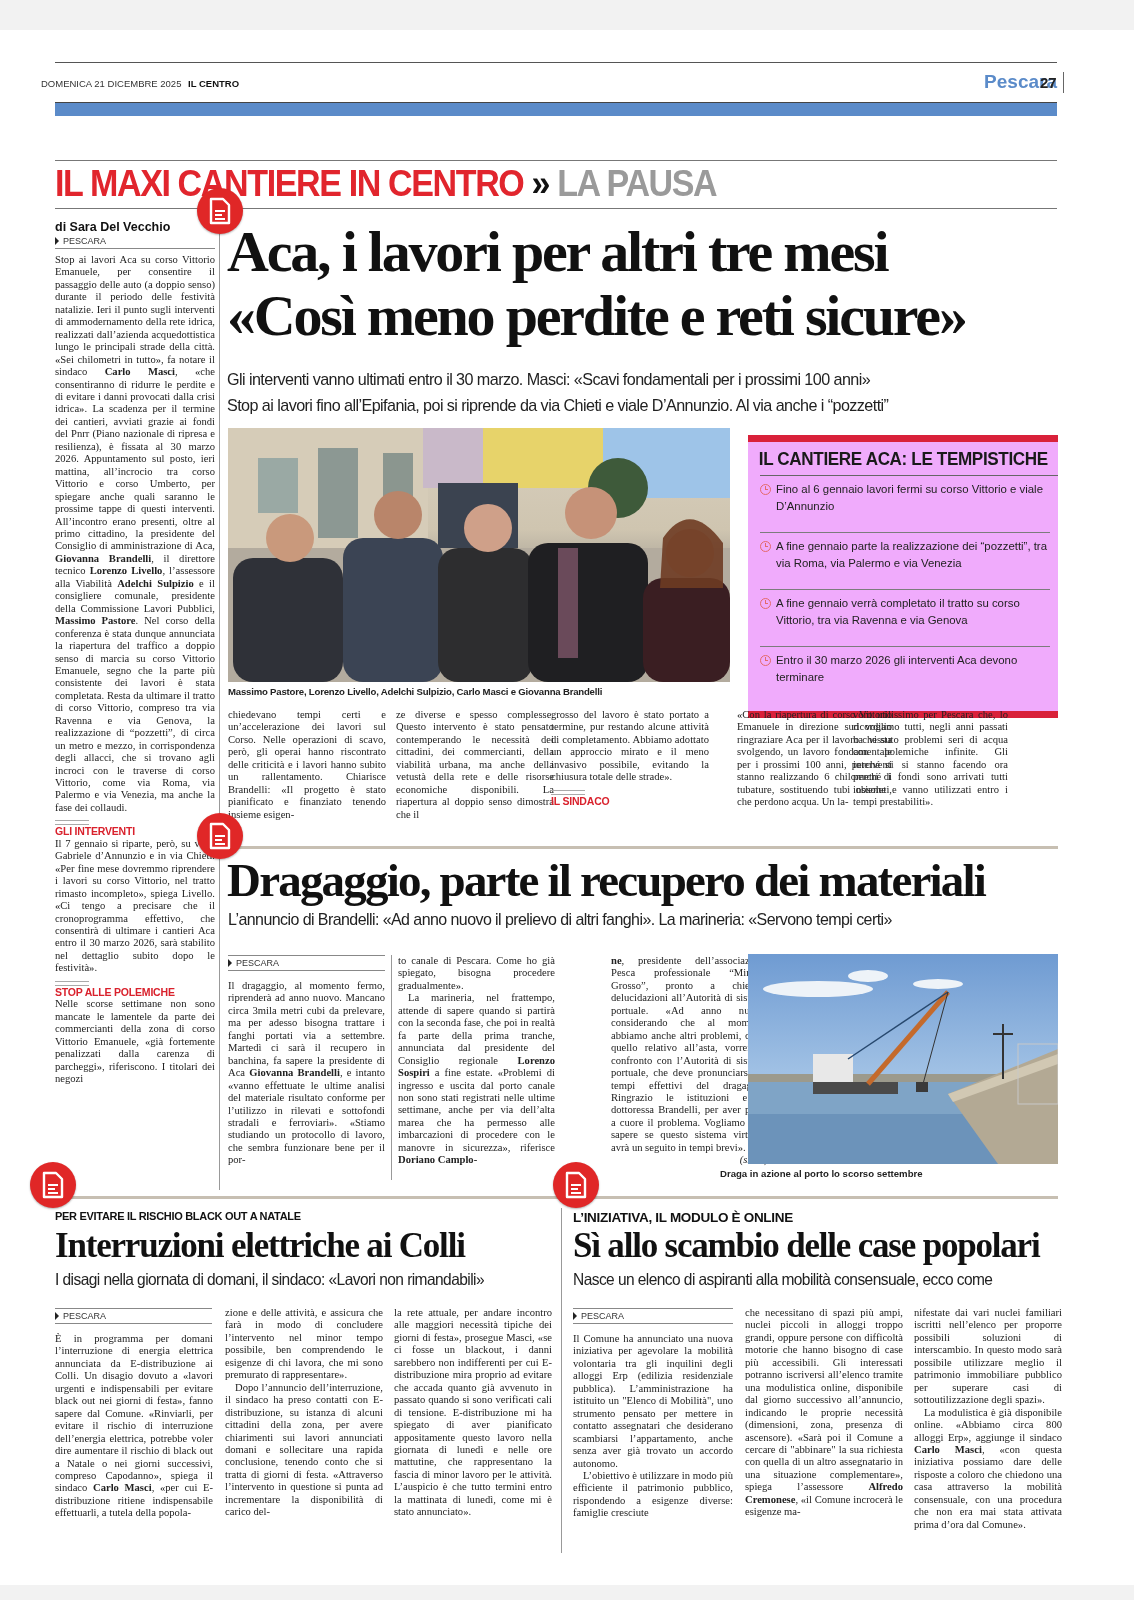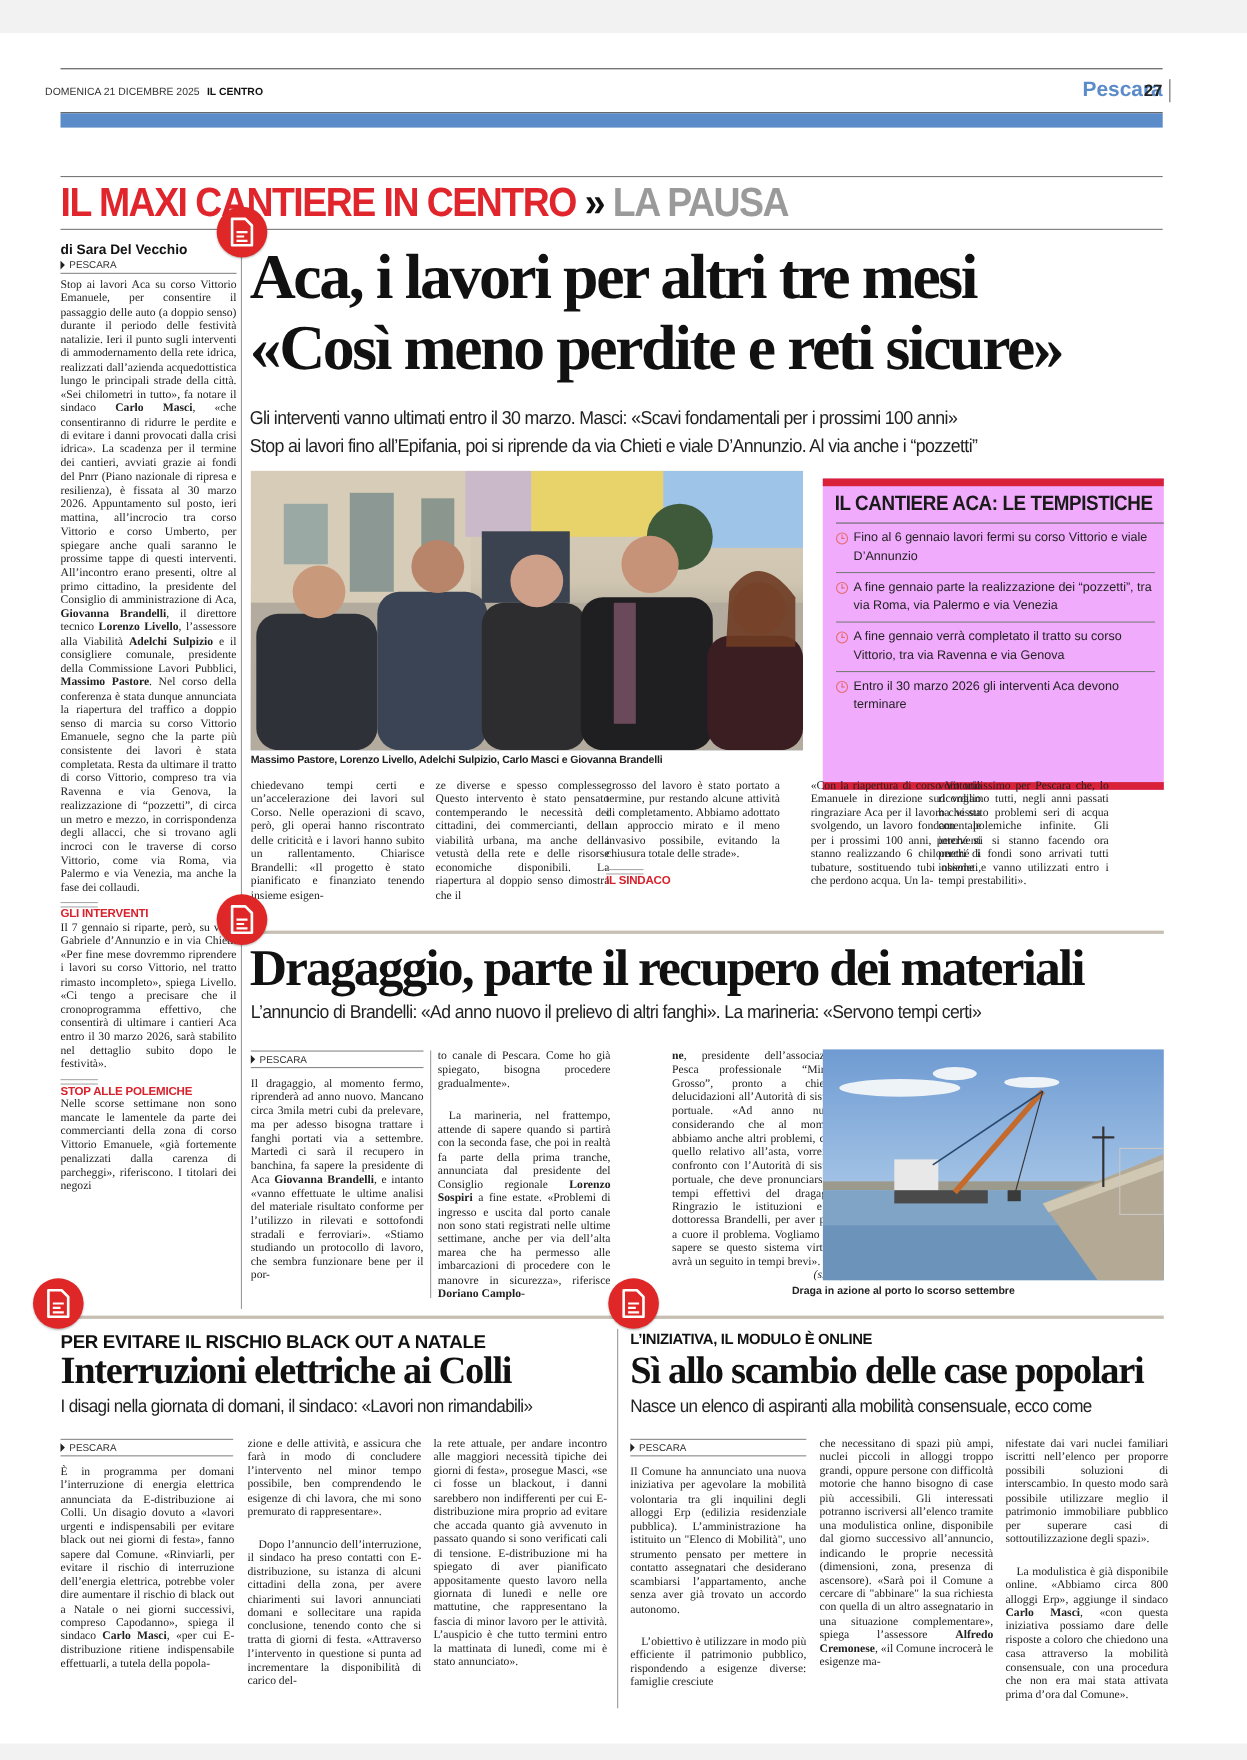--- a/index.html
+++ b/index.html
@@ -4,31 +4,31 @@
 <style>
   html, body { margin: 0; padding: 0; }
   body { width: 1134px; height: 1600px; background: #f2f2f2; position: relative; overflow: hidden; font-family: "DejaVu Serif", serif; color: #1a1a1a; }
   .page { position: absolute; left: 0; top: 30px; width: 1134px; height: 1555px; background: #ffffff; }
   .abs { position: absolute; }
   .sans { font-family: "Liberation Sans", sans-serif; }
   .serif { font-family: "Liberation Serif", serif; }
   .txt { font-family: "Liberation Serif", serif; font-size: 10.6px; line-height: 12.45px; text-align: justify; hyphens: auto; color: #222; }
   .txt b { font-weight: bold; }
   .txt p { margin: 0; }
-  .txt p.ind { text-indent: 10px; margin-top: 17px; }
+  .txt p.ind { text-indent: 10px; }
   .subhead { font-family: "Liberation Sans", sans-serif; color: #d9212c; font-weight: bold; font-size: 10.5px; margin-top: 6px; padding-top: 5px; position: relative; letter-spacing: -0.2px; }
   .subhead::before { content: ""; position: absolute; left: 0; top: 0; width: 34px; height: 3px; border-top: 1px solid #aaa; border-bottom: 1px solid #aaa; }
   .loc { font-family: "Liberation Sans", sans-serif; font-size: 9px; color: #333; border-top: 1px solid #888; border-bottom: 1px solid #888; padding: 2px 0 2px 0; }
   .loc .arrow { display: inline-block; width: 0; height: 0; border-top: 4px solid transparent; border-bottom: 4px solid transparent; border-left: 4px solid #222; margin-right: 4px; vertical-align: -1px; }
   .doc-badge { position: absolute; width: 46px; height: 46px; border-radius: 50%; background: #e02727; box-shadow: 0 1px 2px rgba(0,0,0,0.3); }
   .doc-badge svg { position: absolute; left: 11px; top: 9px; }
   .rule { position: absolute; height: 0; border-top: 1px solid #8a8a8a; }
   .rule-thick { position: absolute; height: 3px; background: #c7bfb2; }
   .vline { position: absolute; width: 0; border-left: 1px solid #999; }
-  .timeline li { list-style: none; position: relative; padding: 5px 0 5px 16px; border-bottom: 1px solid #7c7c7c; font-family: "Liberation Sans", sans-serif; font-size: 11.4px; line-height: 17px; color: #222; }
+  .timeline li { list-style: none; position: relative; padding: 5px 0 17px 16px; border-bottom: 1px solid #7c7c7c; font-family: "Liberation Sans", sans-serif; font-size: 11.4px; line-height: 17px; color: #222; }
   .timeline li:last-child { border-bottom: none; }
   .timeline .clock { position: absolute; left: 0; top: 8px; width: 9px; height: 9px; border: 1px solid #e46a6a; border-radius: 50%; }
   .timeline .clock::after { content: ""; position: absolute; left: 4px; top: 1px; width: 2px; height: 3px; border-left: 1px solid #e46a6a; border-bottom: 1px solid #e46a6a; }
 </style>
 </head>
 <body>
 
 <div class="page">
 
   <div class="rule" style="left:55px; top:32px; width:1002px; border-top:1px solid #555;"></div>
@@ -158,21 +158,21 @@
       <polygon points="200,140 310,100 310,110 205,148" fill="#d1c8b3"></polygon>
       <line x1="255" y1="70" x2="255" y2="125" stroke="#333" stroke-width="2"></line>
       <line x1="245" y1="80" x2="265" y2="80" stroke="#333" stroke-width="2"></line>
       <rect x="270" y="90" width="40" height="60" fill="none" stroke="#c8c8c8" stroke-width="1"></rect>
     </svg>
   </div>
   <div class="abs sans" style="left:720px; top:1138px; font-size:9.6px; font-weight:bold; color:#222;">Draga in azione al porto lo scorso settembre</div>
 
   <div class="rule-thick" style="left:55px; top:1166px; width:1003px;"></div>
 
-  <div class="abs sans" style="left:55px; top:1180px; font-size:17px; font-weight:bold; color:#111; letter-spacing:-0.3px; white-space:nowrap;">PER EVITARE IL RISCHIO BLACK OUT A NATALE</div>
+  <div class="abs sans" style="left:55px; top:1180px; font-size:11px; font-weight:bold; color:#111; letter-spacing:-0.3px; white-space:nowrap;">PER EVITARE IL RISCHIO BLACK OUT A NATALE</div>
   <div class="abs serif" style="left:55px; top:1194px; font-size:35px; font-weight:bold; letter-spacing:-1.2px; color:#111; white-space:nowrap; line-height:44px;">Interruzioni elettriche ai Colli</div>
   <div class="abs sans" style="left:55px; top:1240px; font-size:16.5px; color:#222; letter-spacing:-0.6px; white-space:nowrap; transform:scaleX(0.94); transform-origin:left;">I disagi nella giornata di domani, il sindaco: «Lavori non rimandabili»</div>
 
   <div class="abs loc" style="left:55px; top:1278px; width:157px;"><span class="arrow"></span><span>PESCARA</span></div>
   <div class="abs txt" style="left:55px; top:1303px; width:158px;">
     <p><span>È in programma per domani l’interruzione di energia elettrica annunciata da E-distribuzione ai Colli. Un disagio dovuto a «lavori urgenti e indispensabili per evitare black out nei giorni di festa», fanno sapere dal Comune. «Rinviarli, per evitare il rischio di interruzione dell’energia elettrica, potrebbe voler dire aumentare il rischio di black out a Natale o nei giorni successivi, compreso Capodanno», spiega il sindaco </span><b>Carlo Masci</b><span>, «per cui E-distribuzione ritiene indispensabile effettuarli, a tutela della popola-</span></p>
   </div>
   <div class="abs txt" style="left:225px; top:1277px; width:158px;">
     <p>zione e delle attività, e assicura che farà in modo di concludere l’intervento nel minor tempo possibile, ben comprendendo le esigenze di chi lavora, che mi sono premurato di rappresentare».</p>
     <p class="ind">Dopo l’annuncio dell’interruzione, il sindaco ha preso contatti con E-distribuzione, su istanza di alcuni cittadini della zona, per avere chiarimenti sui lavori annunciati domani e sollecitare una rapida conclusione, tenendo conto che si tratta di giorni di festa. «Attraverso l’intervento in questione si punta ad incrementare la disponibilità di carico del-</p>

